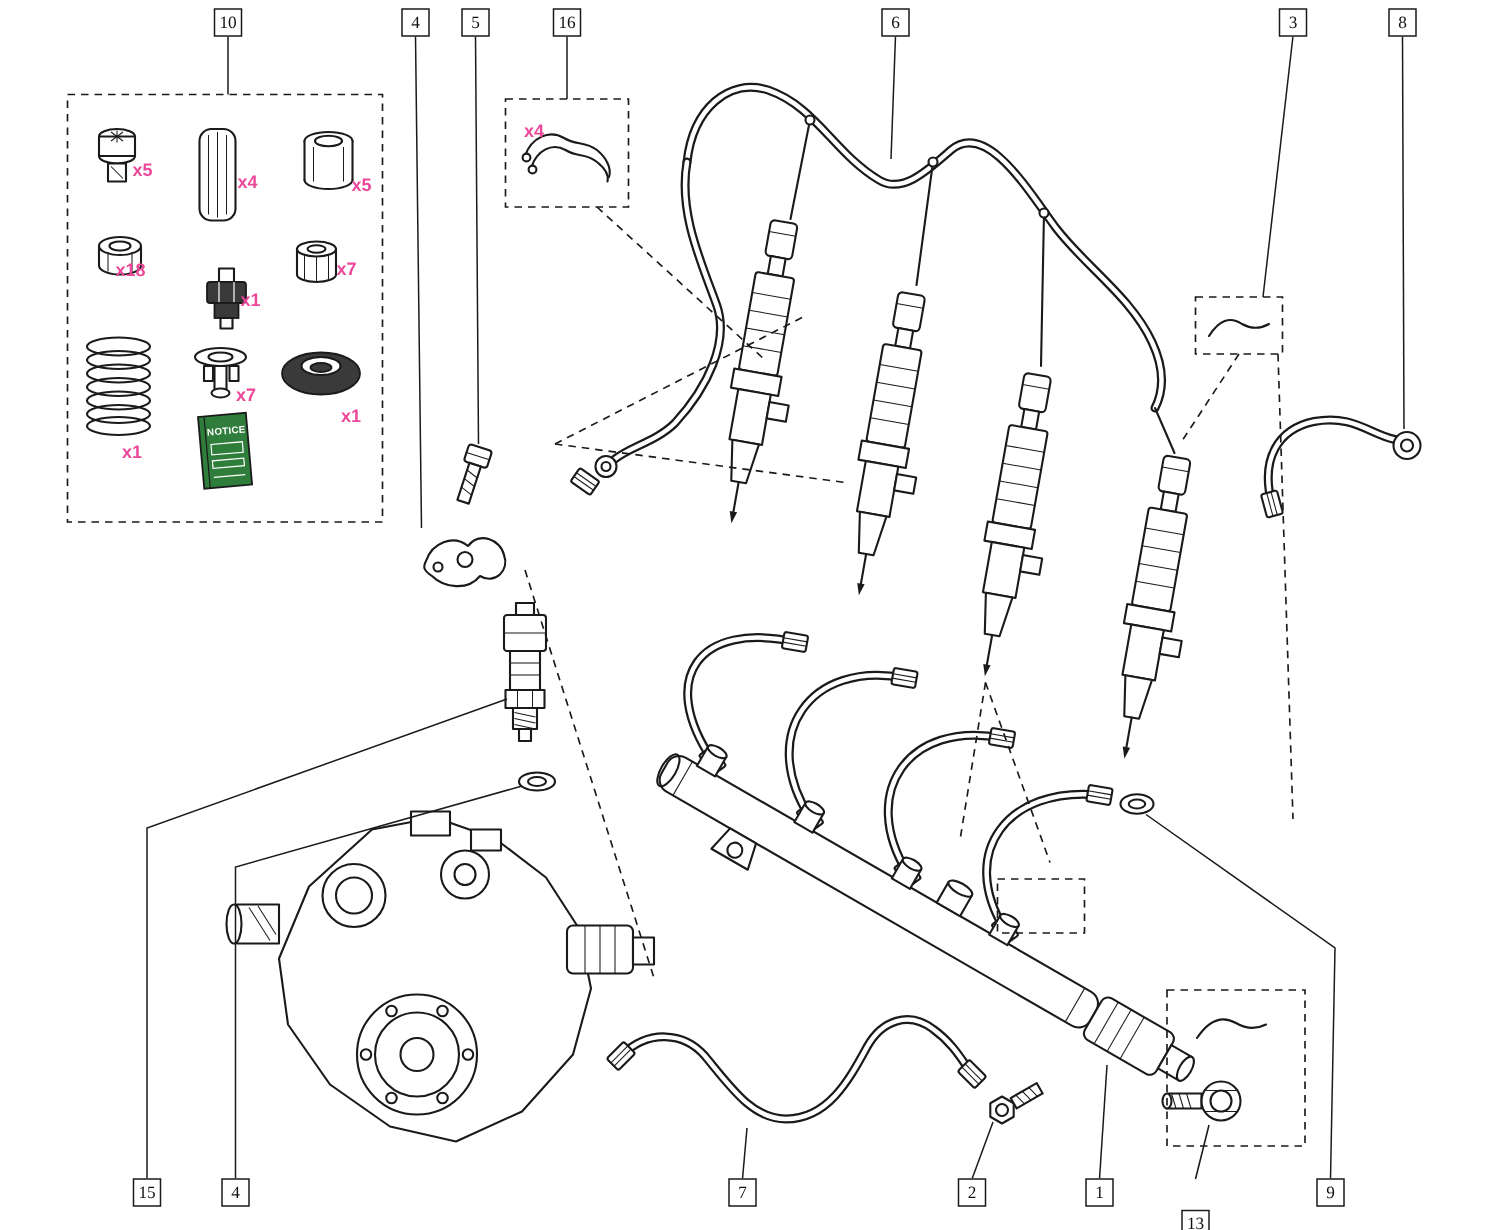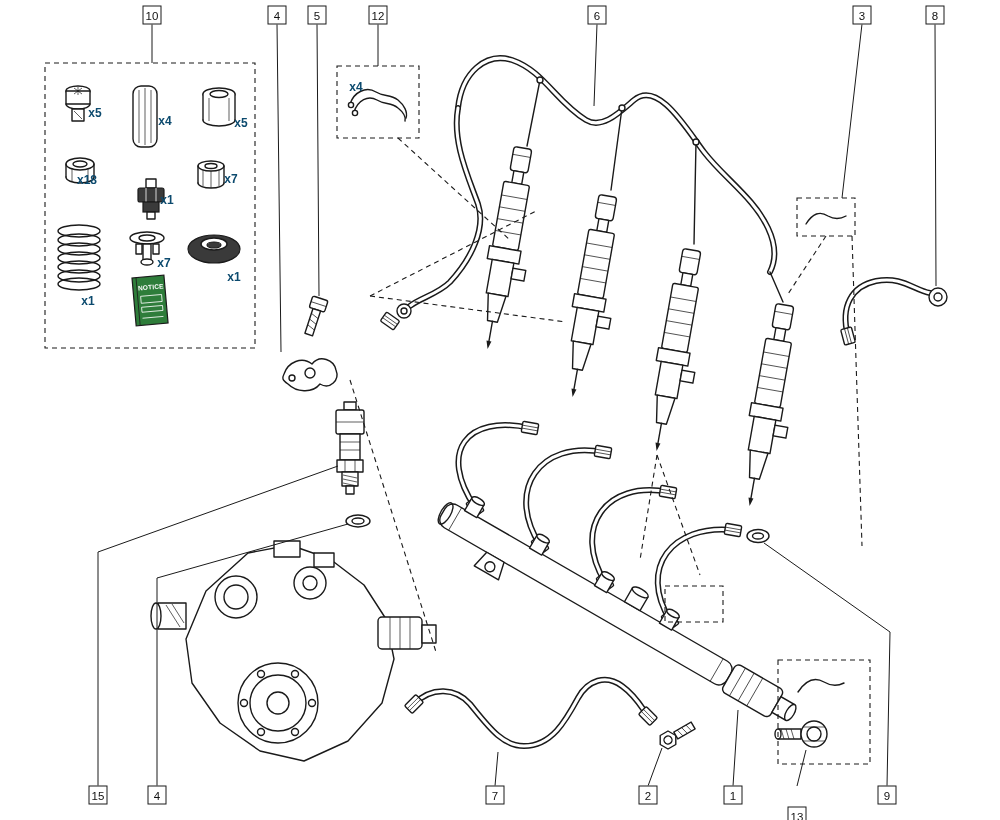--- a/index.html
+++ b/index.html
@@ -2,22 +2,22 @@
 <html><head>
 <meta charset="utf-8">
 <style>
   html,body{margin:0;padding:0;background:#fff;}
   .page{position:relative;width:1000px;height:820px;background:#ffffff;
         font-family:"Liberation Sans",sans-serif;overflow:hidden;}
   .page > svg{position:absolute;left:0;top:0;}
   .callout{position:absolute;width:19px;height:19px;box-sizing:border-box;
            border:1.3px solid #1a1a1a;background:#fff;display:flex;align-items:center;
            justify-content:center;font-size:11.5px;color:#111;transform:translate(-50%,-50%);
-           cursor:pointer;z-index:3;}
-  .qty{position:absolute;font-size:12px;font-weight:700;color:#0c4a6e;
+           cursor:pointer;z-index:3;font-family:Liberation Serif, serif;}
+  .qty{position:absolute;font-size:12px;font-weight:700;color:#ec4899;
        transform:translate(-50%,-50%);z-index:3;white-space:nowrap;}
   
   .ln{fill:none;stroke:#1a1a1a;stroke-width:1.4;stroke-linecap:round;stroke-linejoin:round;}
   .thin{fill:none;stroke:#1a1a1a;stroke-width:.7;}
   .fillw{fill:#ffffff;stroke:#1a1a1a;stroke-width:1.4;stroke-linejoin:round;}
   .filld{fill:#3a3a3a;stroke:#1a1a1a;stroke-width:1.2;}
   .dash{fill:none;stroke:#1a1a1a;stroke-width:1.1;stroke-dasharray:5 4;}
   .pipeO{fill:none;stroke:#1a1a1a;stroke-width:6;stroke-linecap:round;}
   .pipeI{fill:none;stroke:#ffffff;stroke-width:3;stroke-linecap:round;}
   .leader{fill:none;stroke:#1a1a1a;stroke-width:1;}
@@ -375,21 +375,21 @@
     <line x1="648" y1="786" x2="662" y2="748" class="leader"></line>
     <line x1="733" y1="786" x2="738" y2="710" class="leader"></line>
     <line x1="797" y1="786" x2="806" y2="750" class="leader"></line>
     <polyline points="887,786 890,632 764,543" class="leader"></polyline>
   </g>
 </svg>
 
 <div class="callout" style="left:152px;top:15px">10</div>
 <div class="callout" style="left:277px;top:15px">4</div>
 <div class="callout" style="left:317px;top:15px">5</div>
-<div class="callout" style="left:378px;top:15px">12</div>
+<div class="callout" style="left:378px;top:15px">16</div>
 <div class="callout" style="left:597px;top:15px">6</div>
 <div class="callout" style="left:862px;top:15px">3</div>
 <div class="callout" style="left:935px;top:15px">8</div>
 
 <div class="callout" style="left:98px;top:795px">15</div>
 <div class="callout" style="left:157px;top:795px">4</div>
 <div class="callout" style="left:495px;top:795px">7</div>
 <div class="callout" style="left:648px;top:795px">2</div>
 <div class="callout" style="left:733px;top:795px">1</div>
 <div class="callout" style="left:797px;top:816px">13</div>

